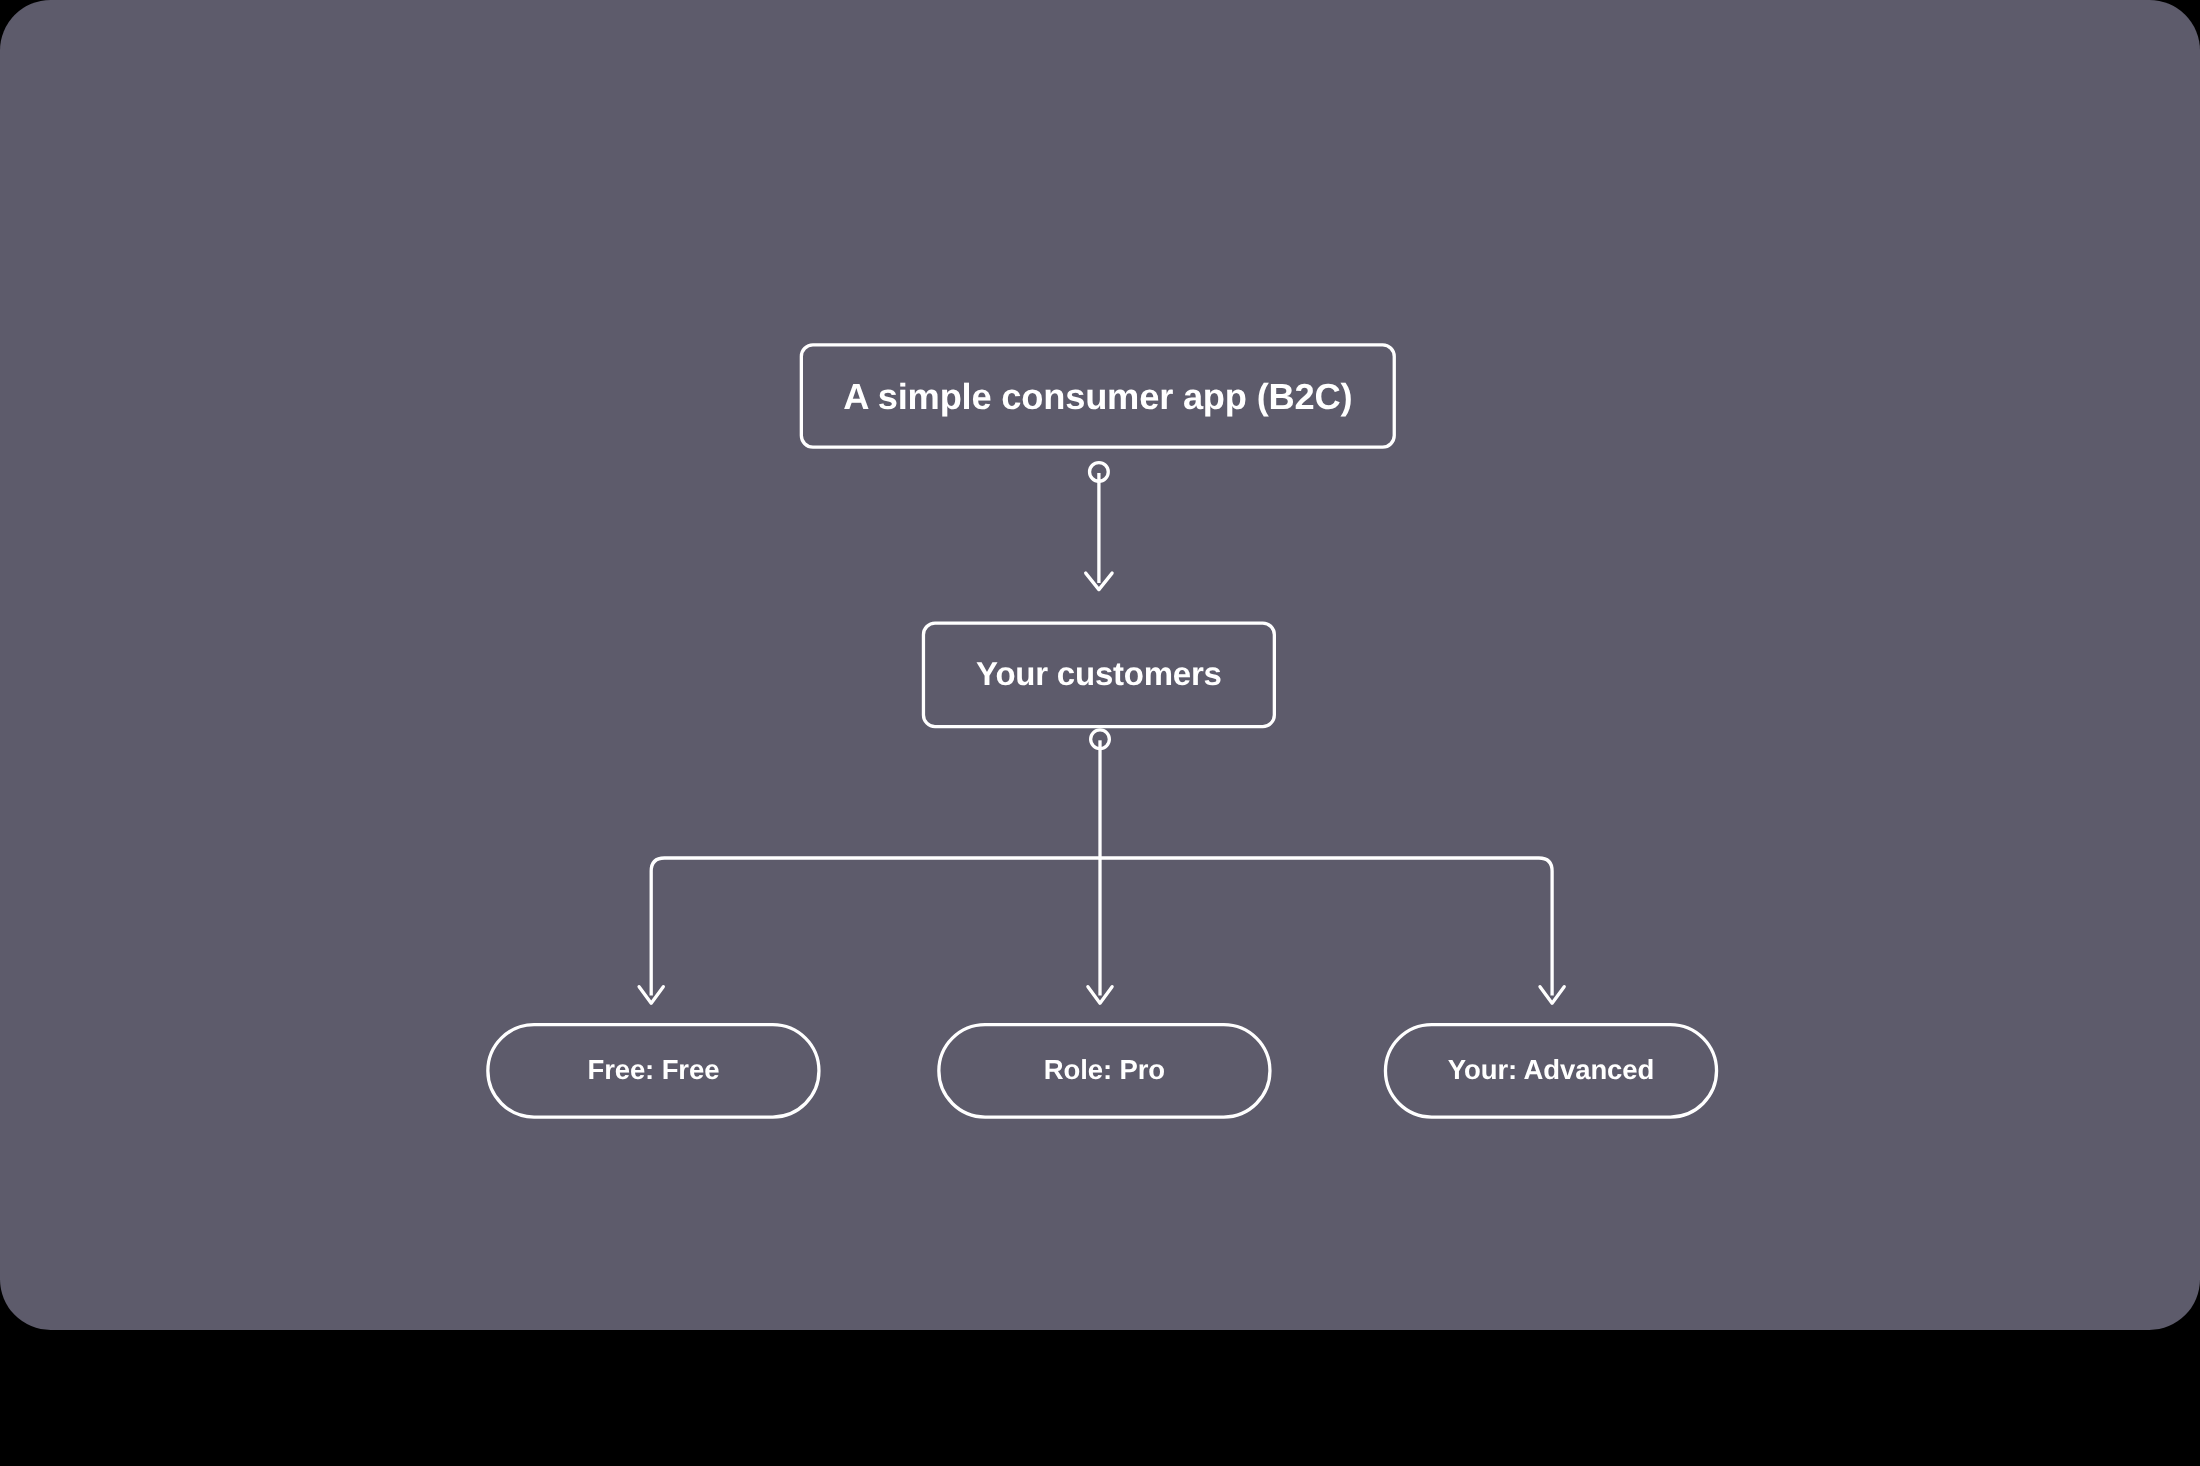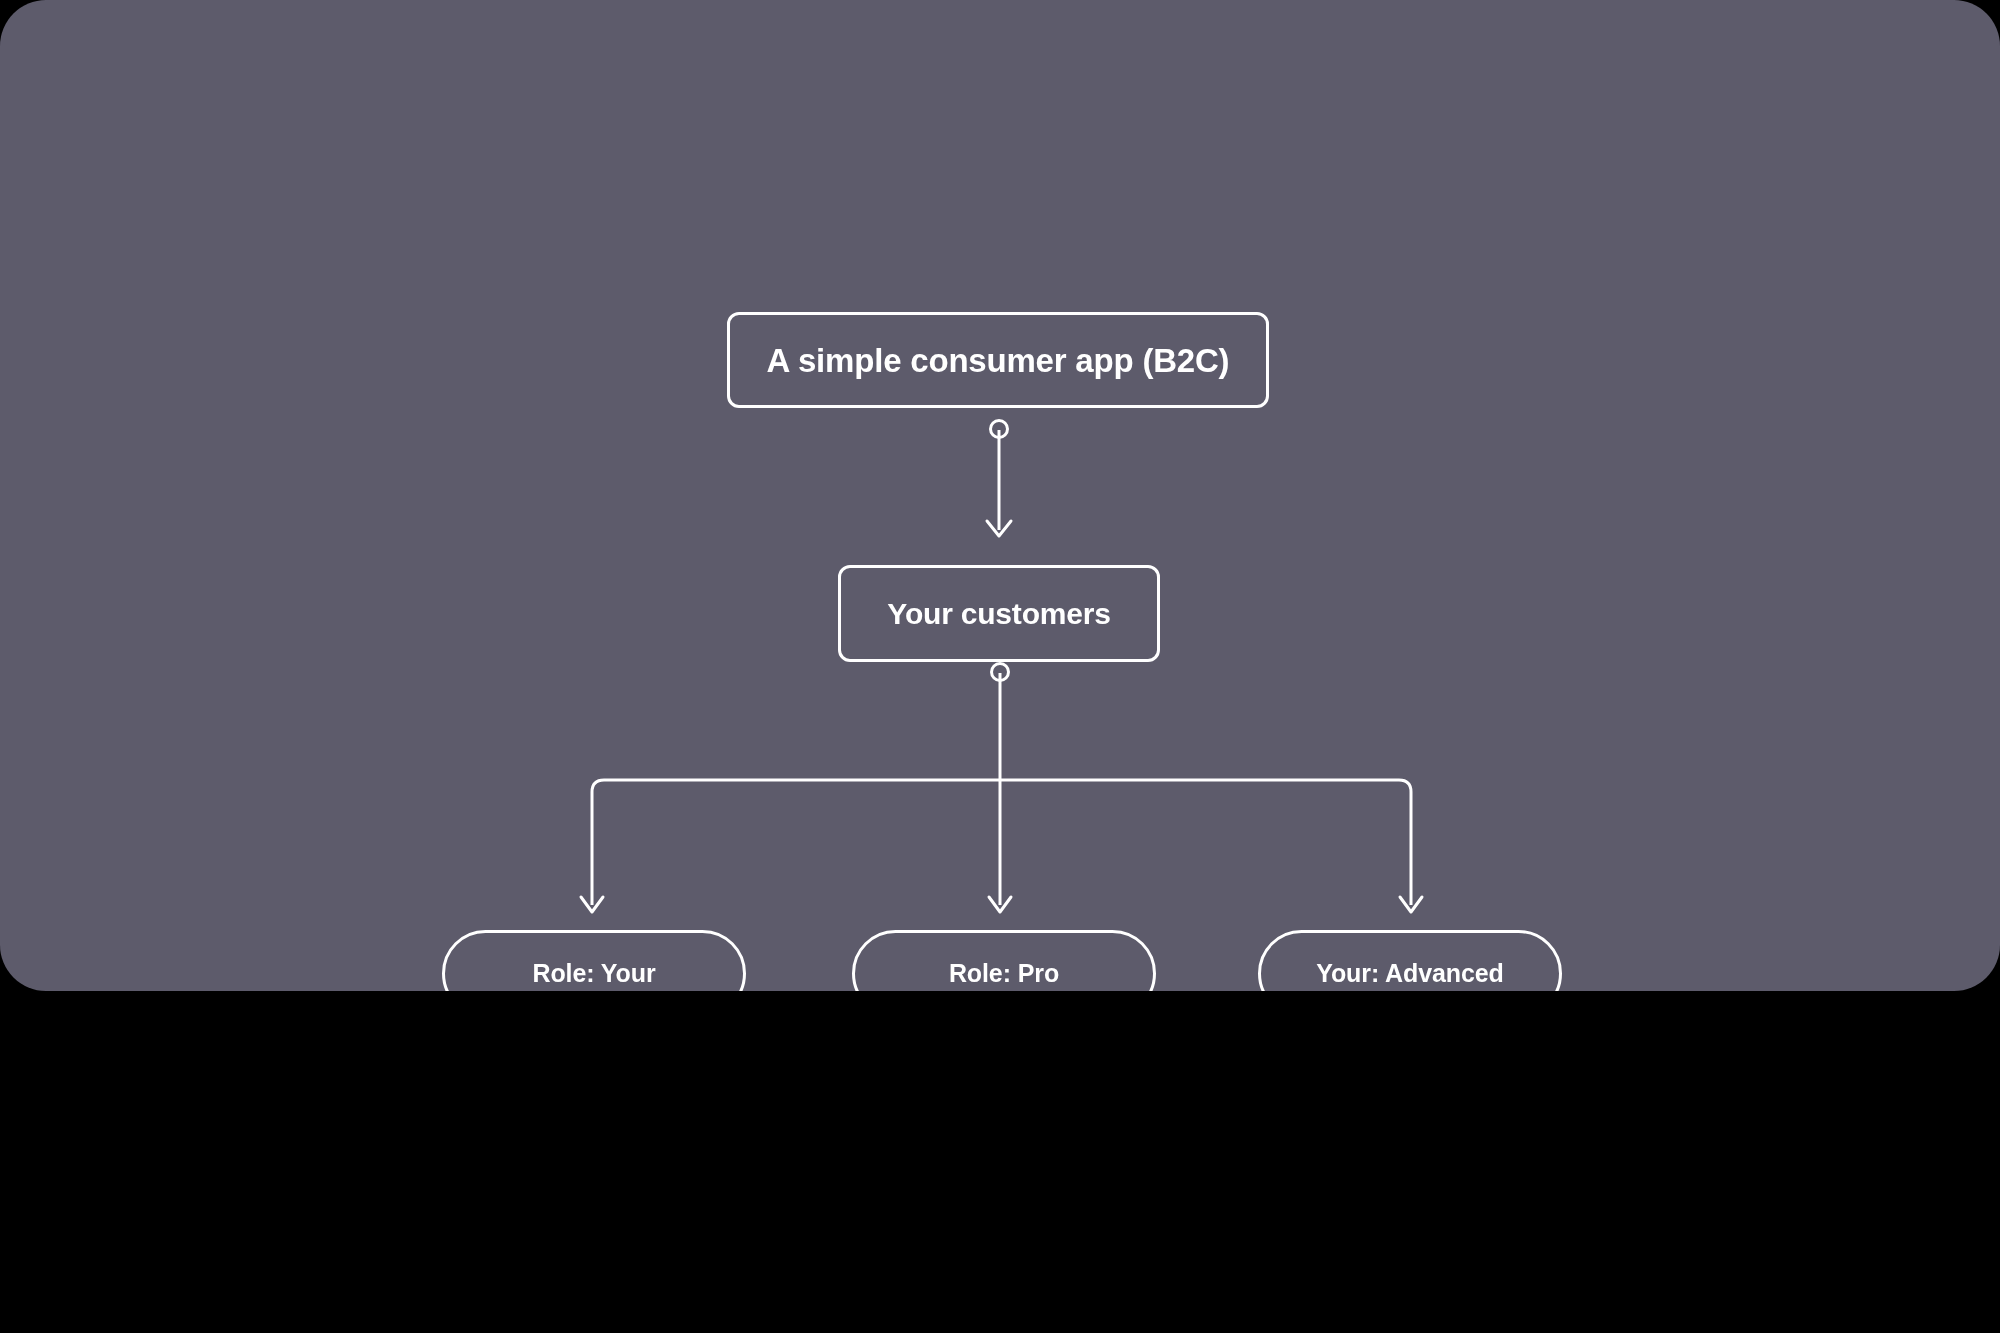--- a/index.html
+++ b/index.html
@@ -10,21 +10,21 @@
   }
   body {
     width: 2000px;
     height: 1333px;
     overflow: hidden;
     font-family: "Liberation Sans", sans-serif;
   }
   #canvas {
     position: relative;
     width: 2000px;
-    height: 991px;
+    height: 1209px;
     background: #5d5b6b;
     border-radius: 46px;
     overflow: hidden;
   }
   #edges {
     position: absolute;
     left: 0;
     top: 0;
     width: 2000px;
     height: 1333px;
@@ -127,21 +127,21 @@
 
   <div class="node" id="node-root">
     <span class="node-label">A simple consumer app (B2C)</span>
   </div>
 
   <div class="node" id="node-customers">
     <span class="node-label">Your customers</span>
   </div>
 
   <div class="node pill" id="node-role-free">
-    <span class="node-label">Role: Your</span>
+    <span class="node-label">Free: Free</span>
   </div>
 
   <div class="node pill" id="node-role-pro">
     <span class="node-label">Role: Pro</span>
   </div>
 
   <div class="node pill" id="node-role-advanced">
     <span class="node-label">Your: Advanced</span>
   </div>
 

